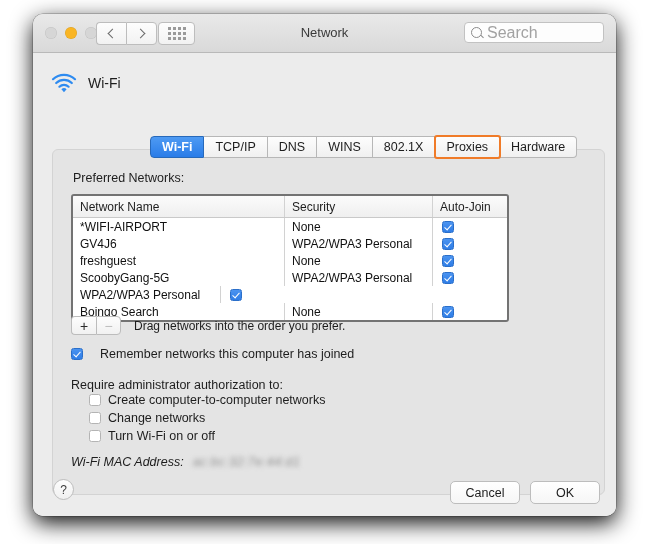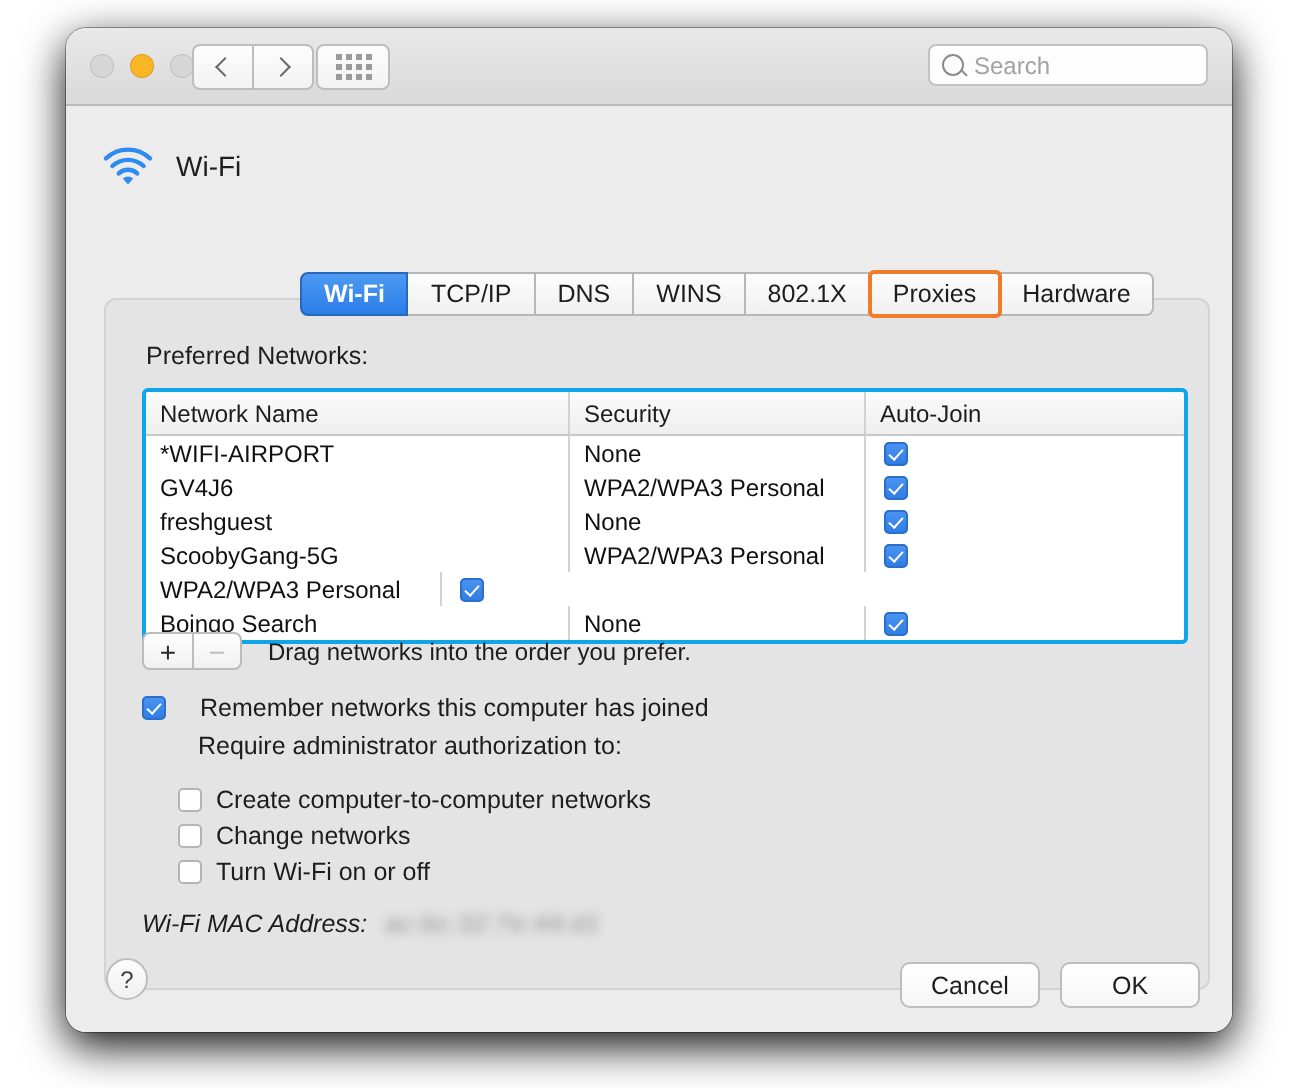--- a/index.html
+++ b/index.html
@@ -134,21 +134,21 @@
     flex: none;
   }
   .mag::after {
     content: "";
     position: absolute;
     width: 4px; height: 1.3px;
     background: #8b8b8b;
     right: -3.4px; bottom: 0px;
     transform: rotate(45deg);
   }
-  .search-ph { font-size: 12px; color: #a2a2a2; }
+  .search-ph { font-size: 16px; color: #a2a2a2; }
 
   
   .body {
     position: relative;
     height: 463px;
     background: #ececec;
   }
 
   .wifi-head {
     position: absolute;
@@ -216,22 +216,22 @@
     top: 21px;
     font-size: 12.5px;
     color: #1d1d1d;
   }
 
   
   .table-wrap {
     position: absolute;
     left: 18px;
     top: 44px;
-    width: 523px;
-    border: 2px solid #0ea5e9;
+    width: 438px;
+    border: 2px solid #737373;
     border-radius: 3px;
     background: #c4b5fd;
     box-sizing: border-box;
     overflow: hidden;
   }
   .thead {
     display: flex;
     height: 21px;
     background: linear-gradient(to bottom, #fbfbfb, #efefef);
     border-bottom: 1px solid #c9c9c9;
@@ -320,21 +320,21 @@
   
   .optline {
     position: absolute;
     display: flex;
     align-items: center;
     font-size: 12.5px;
     color: #1d1d1d;
   }
   .optline .cbx { margin-right: 7px; }
   .opt-remember { left: 18px; top: 197px; gap: 10px; }
-  .opt-require  { left: 18px; top: 216px; margin-left: 28px; }
+  .opt-require  { left: 18px; top: 228px; }
   .opt-sub1 { left: 36px; top: 243px; }
   .opt-sub2 { left: 36px; top: 261px; }
   .opt-sub3 { left: 36px; top: 279px; }
 
   .macline {
     position: absolute;
     left: 18px;
     top: 305px;
     display: flex;
     align-items: center;
@@ -420,20 +420,21 @@
             <i></i>
             <i></i>
             <i></i>
             <i></i>
             <i></i>
             <i></i>
             <i></i>
         </span>
       </div>
 
+      <div class="win-title">Network</div>
 
       <div class="searchbox">
         <span class="mag"></span>
         <span class="search-ph">Search</span>
       </div>
     </div>
 
     <div class="body">
 
       <div class="wifi-head">

